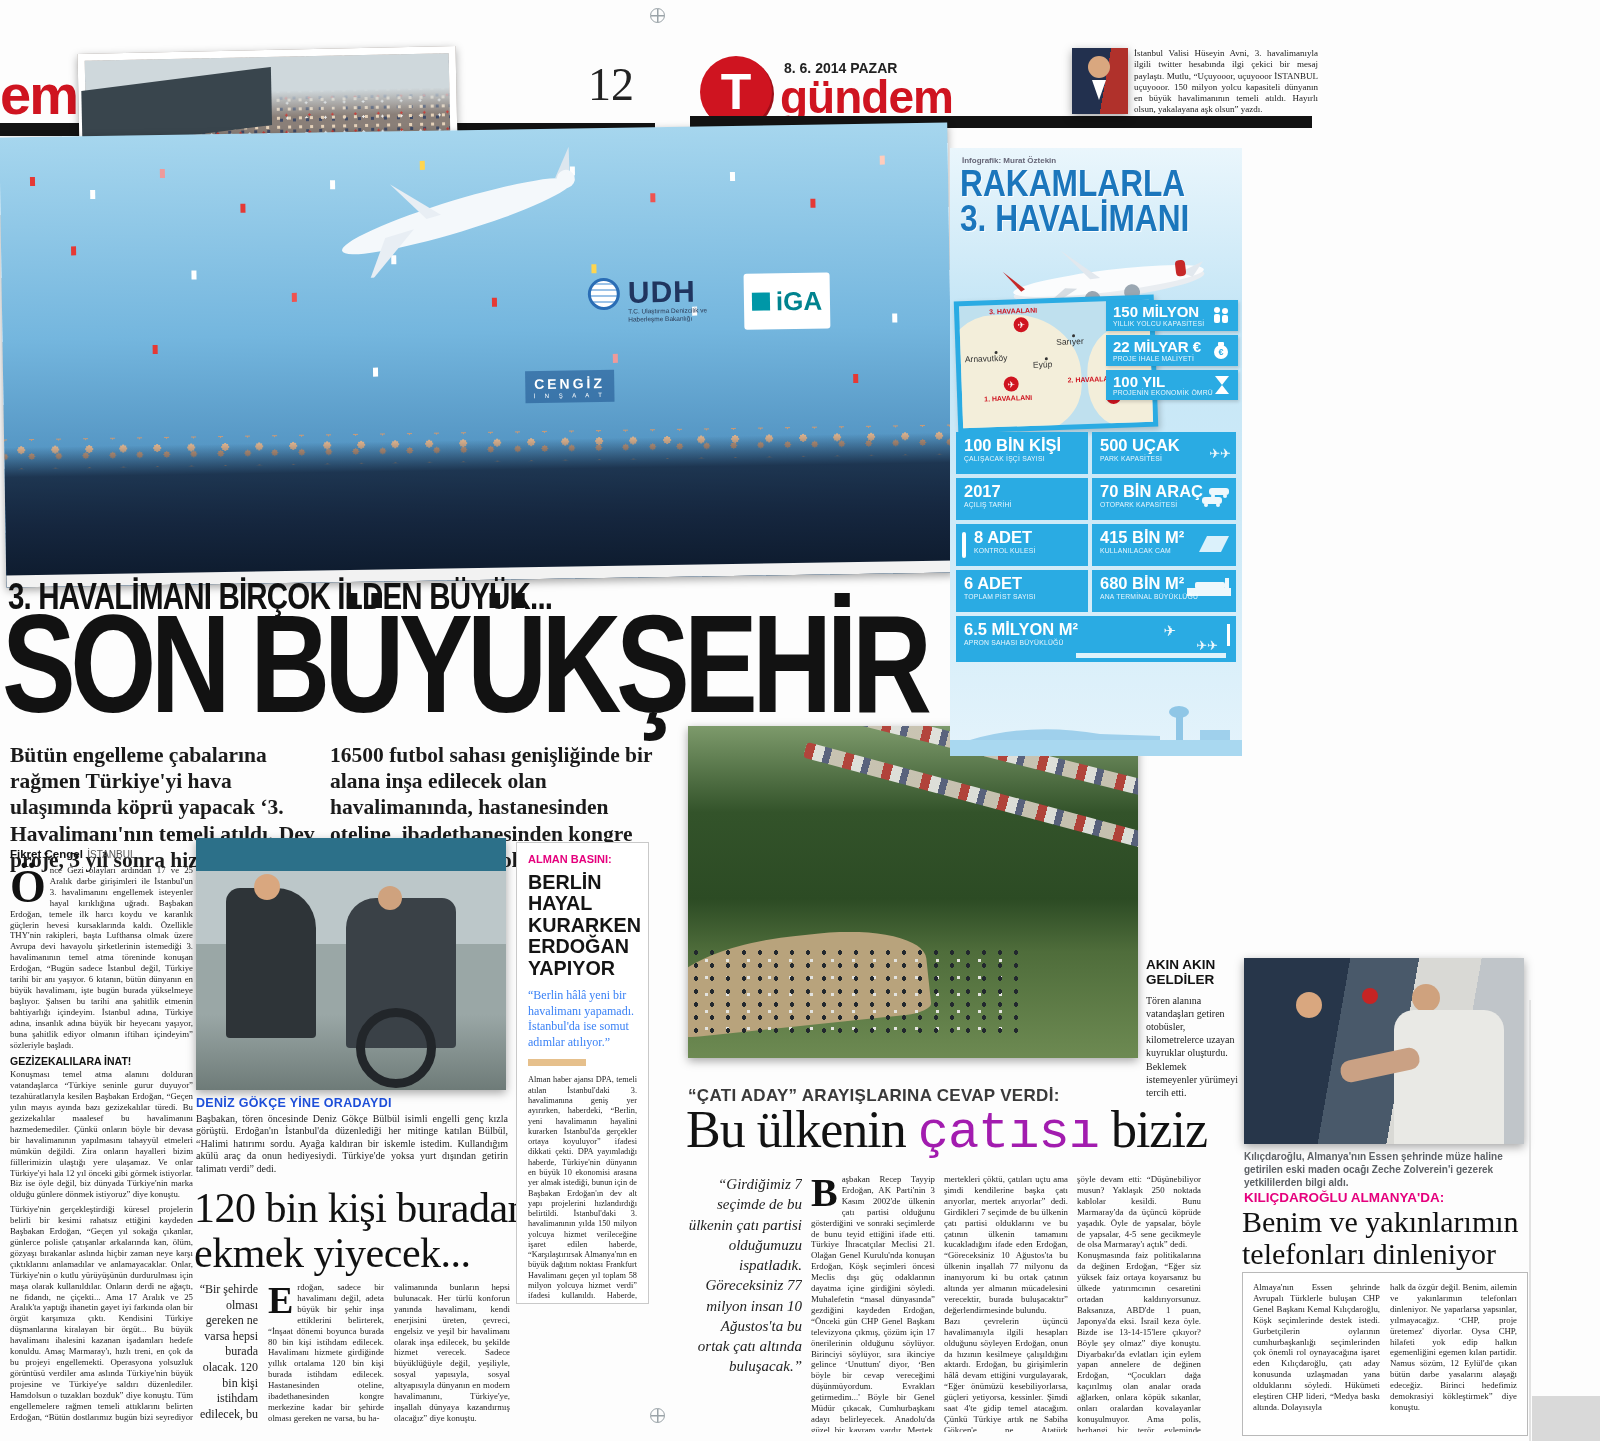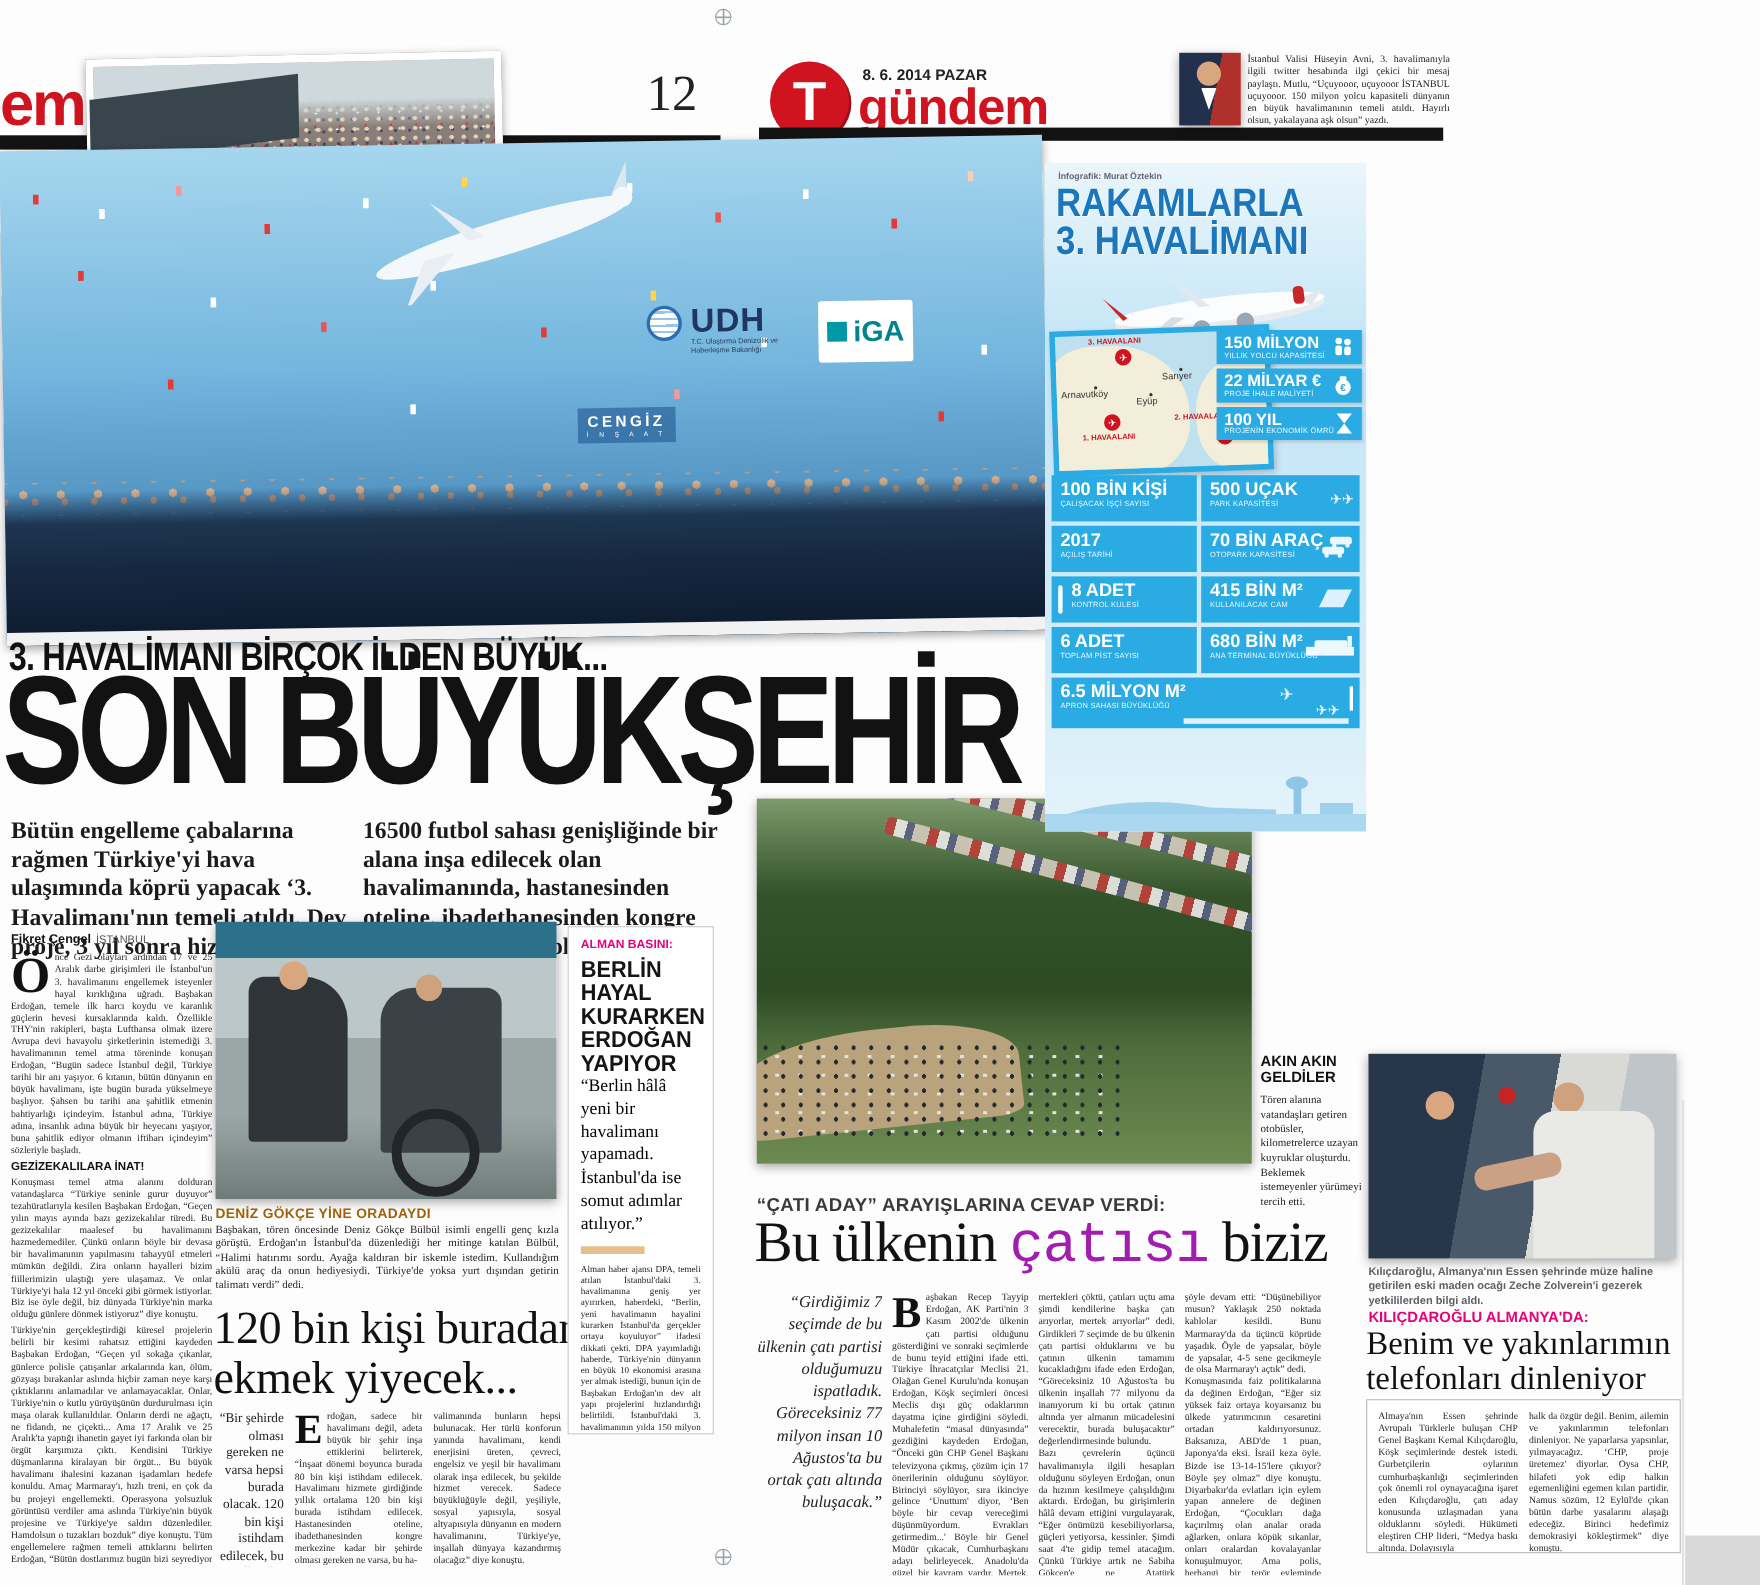--- a/index.html
+++ b/index.html
@@ -54,28 +54,28 @@
   .cengiz{background:rgba(28,80,140,.55);color:#fff;padding:4px 8px;text-align:center;}
   .cengiz b{font-size:14px;letter-spacing:3px;}
   .cengiz i{display:block;font-style:normal;font-size:6px;letter-spacing:4px;}
   
   .kicker1{font-size:36px;font-weight:800;color:#111;letter-spacing:-1px;transform:scaleX(.82);transform-origin:left;white-space:nowrap;}
   .mainhl{font-size:140px;font-weight:800;color:#121212;letter-spacing:-7px;line-height:.92;transform:scaleX(.79);transform-origin:left;white-space:nowrap;}
   .lead{font-family:"Liberation Serif",serif;font-size:21.5px;line-height:1.22;font-weight:bold;color:#1b1b1b;}
   .byline{font-size:11.5px;font-weight:800;color:#111;}
   .byline-city{font-size:10px;font-weight:normal;color:#555;}
   .sh{font-family:"Liberation Sans",sans-serif;font-size:10.5px;font-weight:800;margin:5px 0 2px;color:#111;}
-  .cap-title{font-size:12.5px;font-weight:800;color:#a16207;letter-spacing:.3px;}
+  .cap-title{font-size:12.5px;font-weight:800;color:#1d4ed8;letter-spacing:.3px;}
   .slabhl{font-family:"Liberation Serif",serif;color:#111;}
   .quote{font-family:"Liberation Serif",serif;color:#222;text-align:right;}
   
   .alman-box{border:1px solid #c9c9c9;background:#fff;padding:10px 11px;box-sizing:border-box;}
   .alman-k{font-size:11px;font-weight:800;color:#e5007d;}
   .alman-h{font-size:21px;font-weight:800;line-height:1.02;color:#141414;transform:scaleX(.94);transform-origin:left;margin-top:6px;}
-  .alman-q{font-family:"Liberation Serif",serif;font-size:16px;line-height:1.3;color:#000000;}
+  .alman-q{font-family:"Liberation Serif",serif;font-size:12px;line-height:1.3;color:#3b82f6;margin-top:10px;}
   .tan{width:58px;height:7px;background:#e6c08c;margin:9px 0;}
   
   .traffic{background:linear-gradient(180deg,#7d9a6b 0,#33532a 26%,#2c4b24 52%,#4f6d3b 68%,#6d8a52 100%);}
   .convoy{background:repeating-linear-gradient(90deg,#b6413a 0 9px,#e4e4e0 9px 19px,#59617f 19px 26px,#cdc6b6 26px 40px);
           border-radius:4px;opacity:.95;}
   .walkers{background-image:radial-gradient(circle 3px,#22282e 70%,transparent 72%),radial-gradient(circle 2.5px,#e3e3df 65%,transparent 67%);
            background-size:16px 13px,21px 17px;background-position:0 0,8px 6px;}
   .akin-t{font-size:13.5px;font-weight:800;color:#111;line-height:1.1;}
   .akin-b{font-family:"Liberation Serif",serif;font-size:10px;line-height:1.32;color:#222;}
   
@@ -261,21 +261,21 @@
     <div class="abs" style="left:52px;top:34px;width:26px;height:26px;border-radius:50%;background:#d9a77f;"></div>
     <div class="abs" style="left:168px;top:26px;width:28px;height:28px;border-radius:50%;background:#cfa27e;"></div>
     <div class="abs" style="left:118px;top:30px;width:16px;height:16px;border-radius:50%;background:#c62424;"></div>
     <div class="abs" style="left:150px;top:52px;width:110px;height:134px;background:#e9e9e5;border-radius:20px 20px 0 0;"></div>
     <div class="abs" style="left:96px;top:96px;width:80px;height:22px;background:#caa184;border-radius:10px;transform:rotate(-12deg);"></div>
   </div>
   <div class="abs kcap" style="left:1244px;top:1150px;width:278px;">Kılıçdaroğlu, Almanya'nın Essen şehrinde müze haline getirilen eski maden ocağı Zeche Zolverein'i gezerek yetkililerden bilgi aldı.</div>
   <div class="abs kilic-k" style="left:1244px;top:1190px;">KILIÇDAROĞLU ALMANYA'DA:</div>
   <div class="abs kilic-hl pre" style="left:1242px;top:1206px;">Benim ve yakınlarımın
 telefonları dinleniyor</div>
-  <div class="abs kilic-box cutoff" style="left:1242px;top:1272px;width:286px;height:140px;">
+  <div class="abs kilic-box cutoff" style="left:1242px;top:1272px;width:286px;height:164px;">
     <div class="bt" style="width:128px;">Almaya'nın Essen şehrinde Avrupalı Türklerle buluşan CHP Genel Başkanı Kemal Kılıçdaroğlu, Köşk seçimlerinde destek istedi. Gurbetçilerin oylarının cumhurbaşkanlığı seçimlerinden çok önemli rol oynayacağına işaret eden Kılıçdaroğlu, çatı aday konusunda uzlaşmadan yana olduklarını söyledi. Hükümeti eleştiren CHP lideri, “Medya baskı altında. Dolayısıyla</div>
     <div class="bt" style="width:128px;">halk da özgür değil. Benim, ailemin ve yakınlarımın telefonları dinleniyor. Ne yaparlarsa yapsınlar, yılmayacağız. ‘CHP, proje üretemez' diyorlar. Oysa CHP, hilafeti yok edip halkın egemenliğini egemen kılan partidir. Namus sözüm, 12 Eylül'de çıkan bütün darbe yasalarını alaşağı edeceğiz. Birinci hedefimiz demokrasiyi kökleştirmek” diye konuştu.</div>
   </div>
 
   <div class="abs info-panel" style="left:950px;top:148px;width:292px;height:608px;text-decoration:underline;">
     <div class="abs info-credit" style="left:12px;top:8px;">İnfografik: Murat Öztekin</div>
     <div class="abs info-title pre" style="left:10px;top:18px;">RAKAMLARLA
 3. HAVALİMANI</div>
 
     <svg class="abs" style="left:30px;top:86px;" width="240" height="86" viewBox="0 0 240 86">

